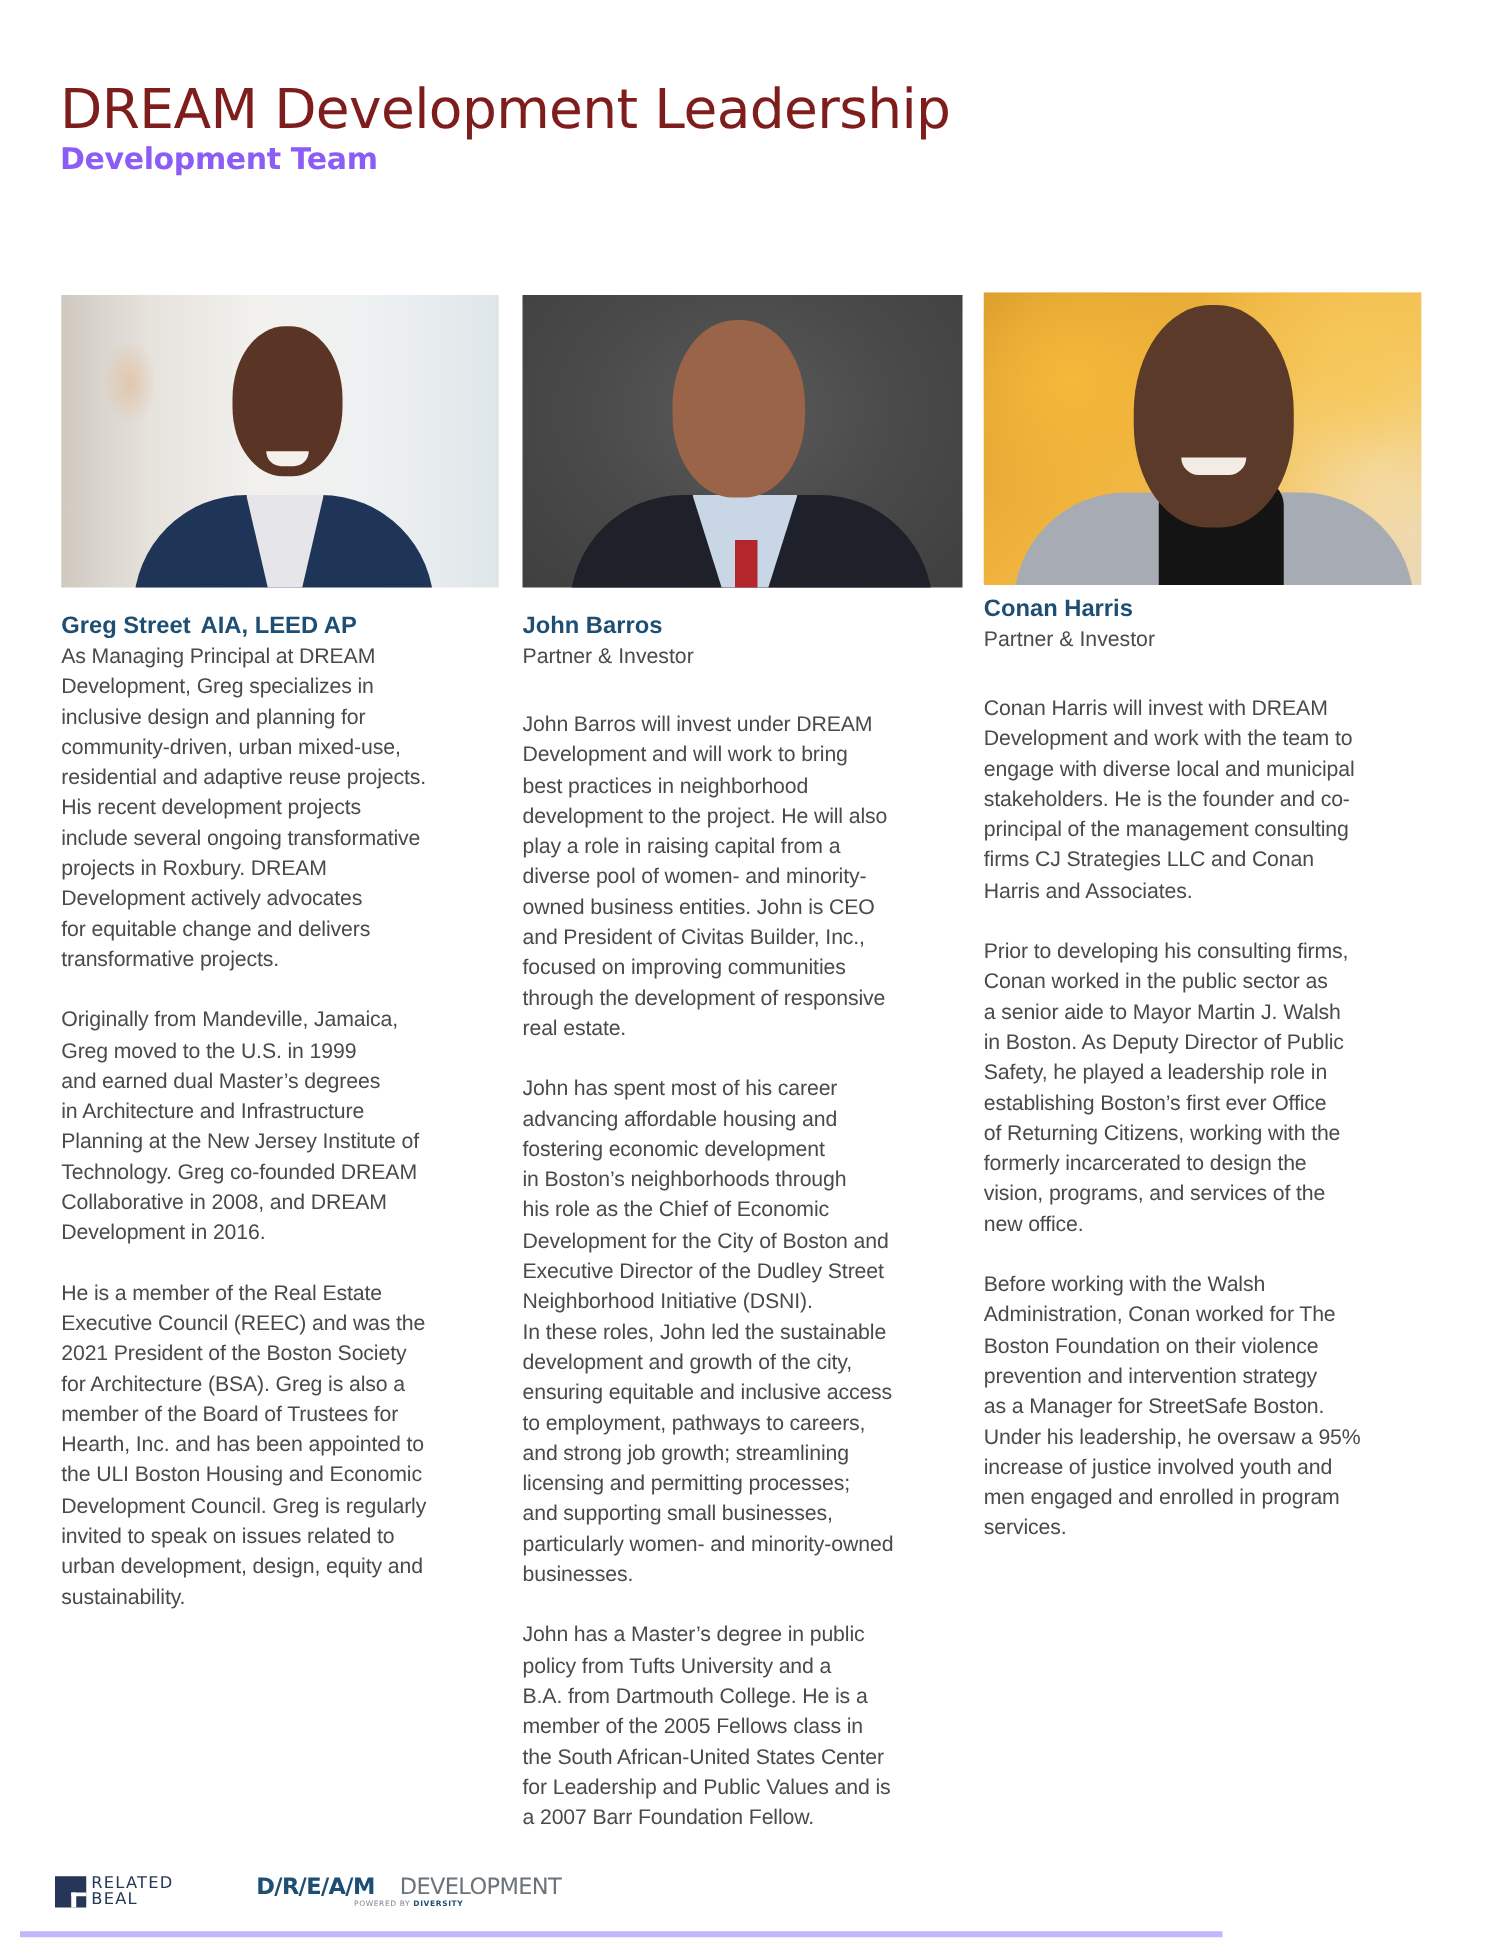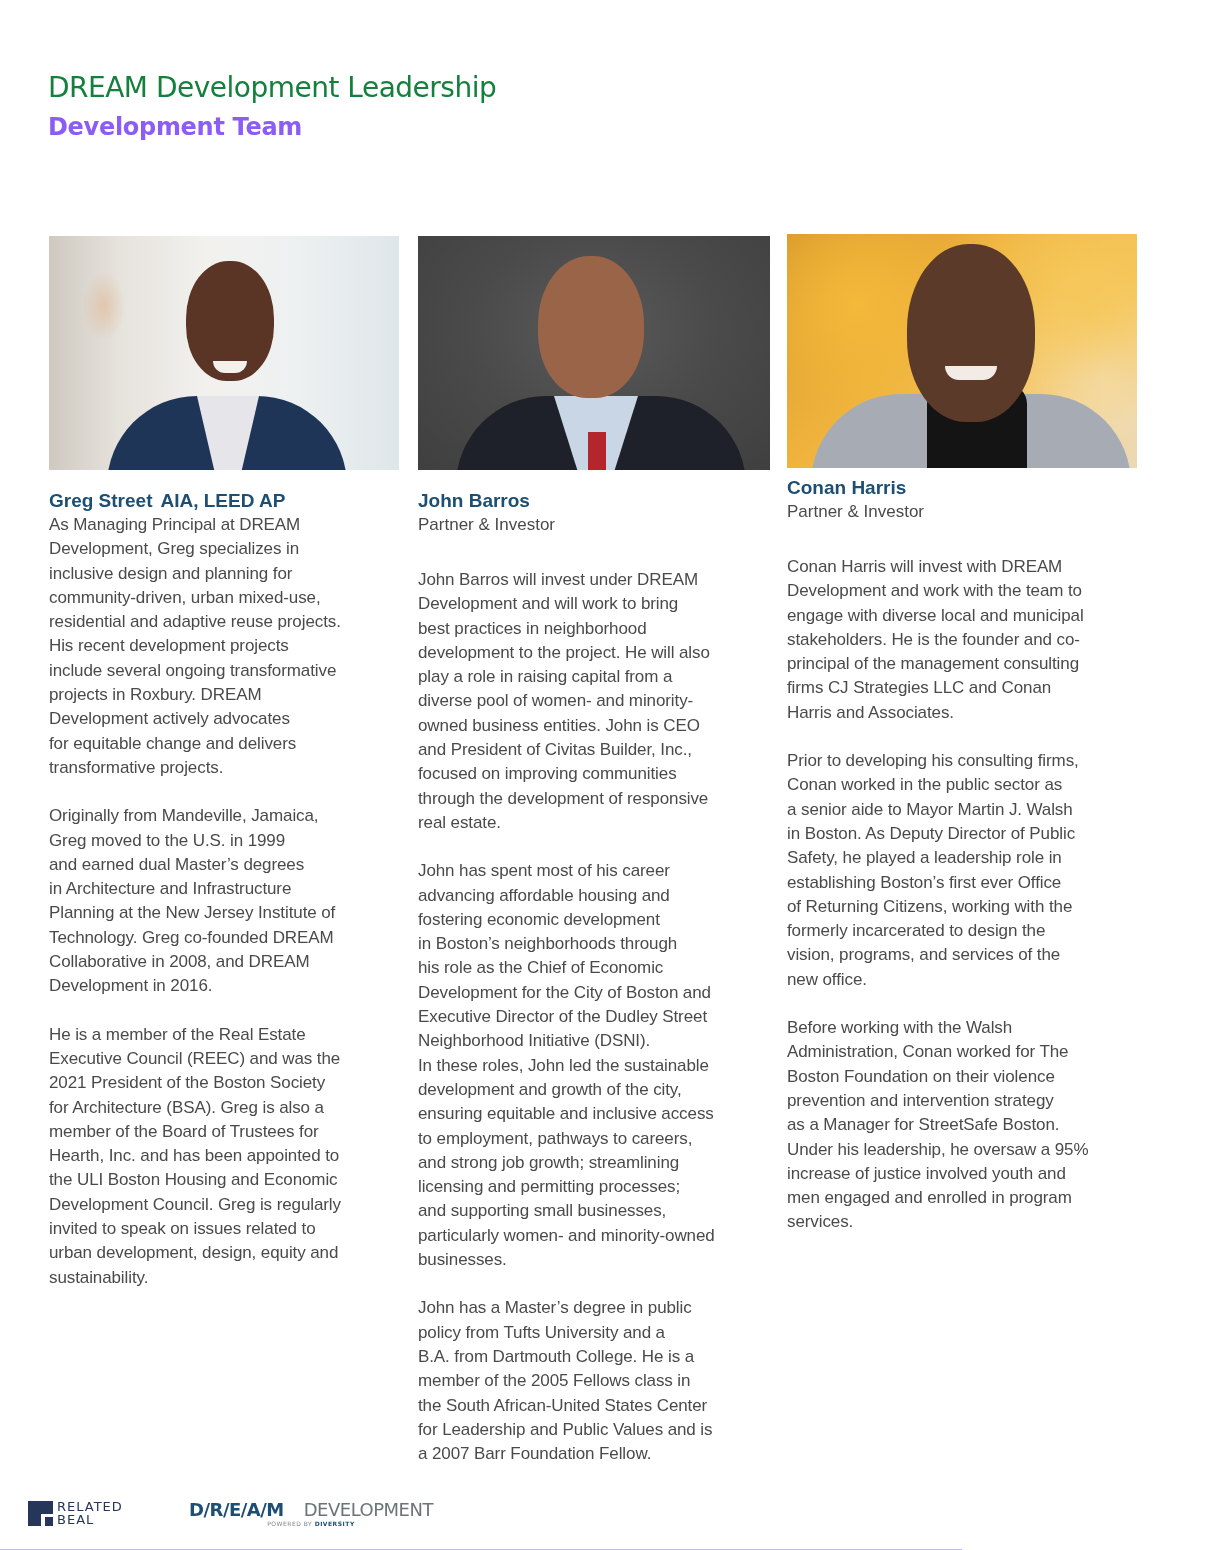--- a/index.html
+++ b/index.html
@@ -12,23 +12,23 @@
     body {
       position: relative;
       font-family: "Liberation Sans", "DejaVu Sans", sans-serif;
       color: #4a4a4a;
     }
     .page-title {
       position: absolute;
       left: 48px;
       top: 66px;
       font-family: "DejaVu Sans", sans-serif;
-      font-size: 28px;
+      font-size: 44px;
       font-weight: normal;
-      color: #15803d;
+      color: #7f1d1d;
       letter-spacing: -0.5px;
       line-height: 44px;
       white-space: nowrap;
     }
     .page-subtitle {
       position: absolute;
       left: 48px;
       top: 112px;
       font-family: "DejaVu Sans", sans-serif;
       font-size: 24px;
@@ -103,25 +103,25 @@
       line-height: 24.3px;
       color: #4a4a4a;
       margin-bottom: 24px;
       white-space: pre-line;
       letter-spacing: -0.1px;
     }
     .bio-paragraph.tight { margin-bottom: 0; }
 
     .footer {
       position: absolute;
-      left: 0;
+      left: 16px;
       top: 1490px;
       width: 962px;
       height: 60px;
-      border-bottom: 1px solid #c4b5fd;
+      border-bottom: 5px solid #c4b5fd;
     }
     .logo-related {
       position: absolute;
       left: 28px;
       top: 10px;
       display: flex;
       align-items: center;
     }
     .related-mark {
       width: 25px;

